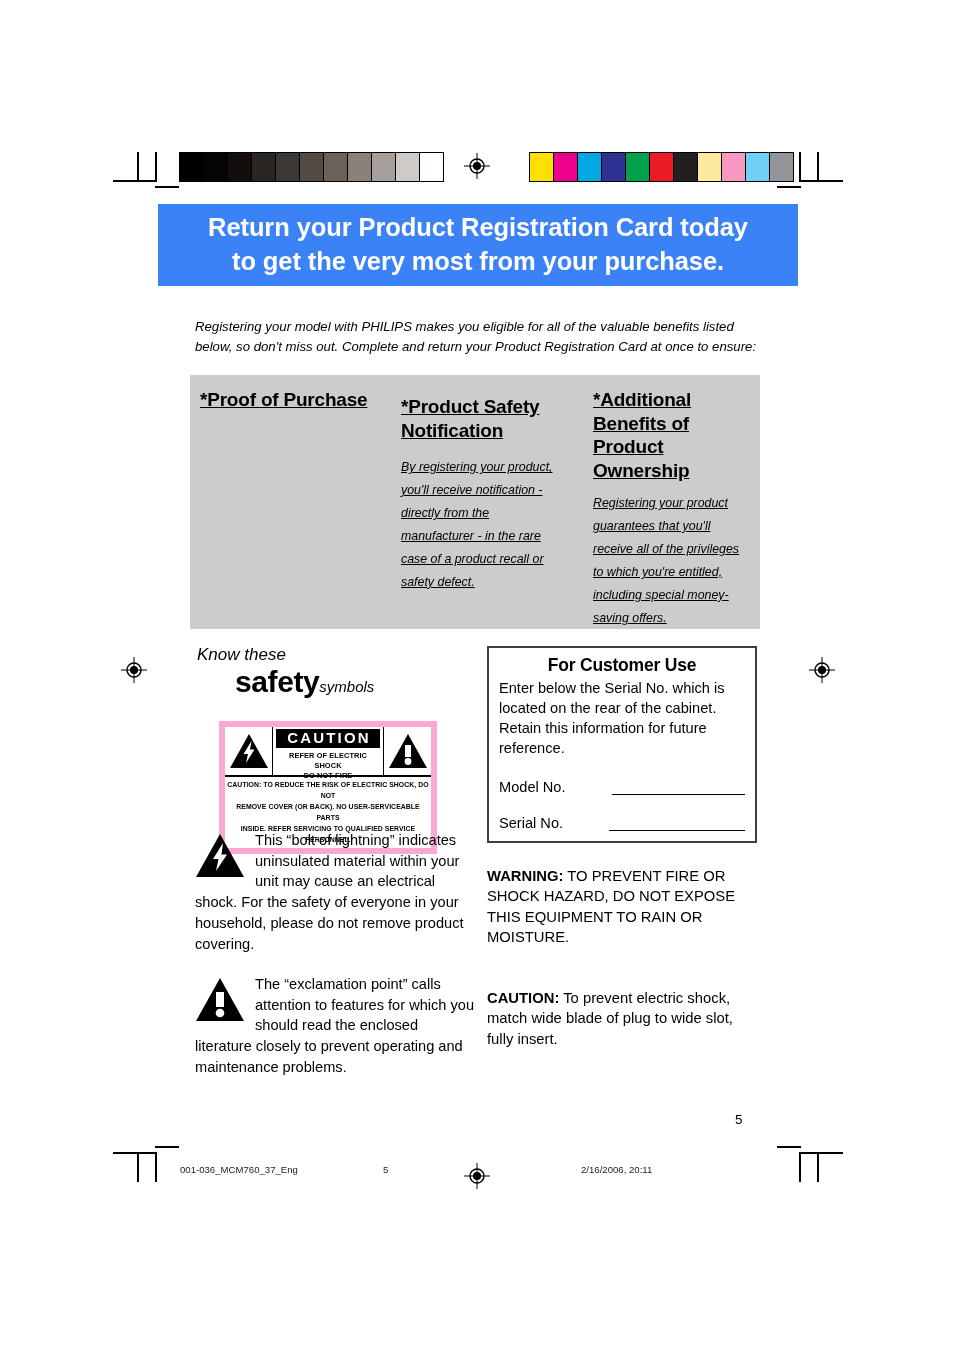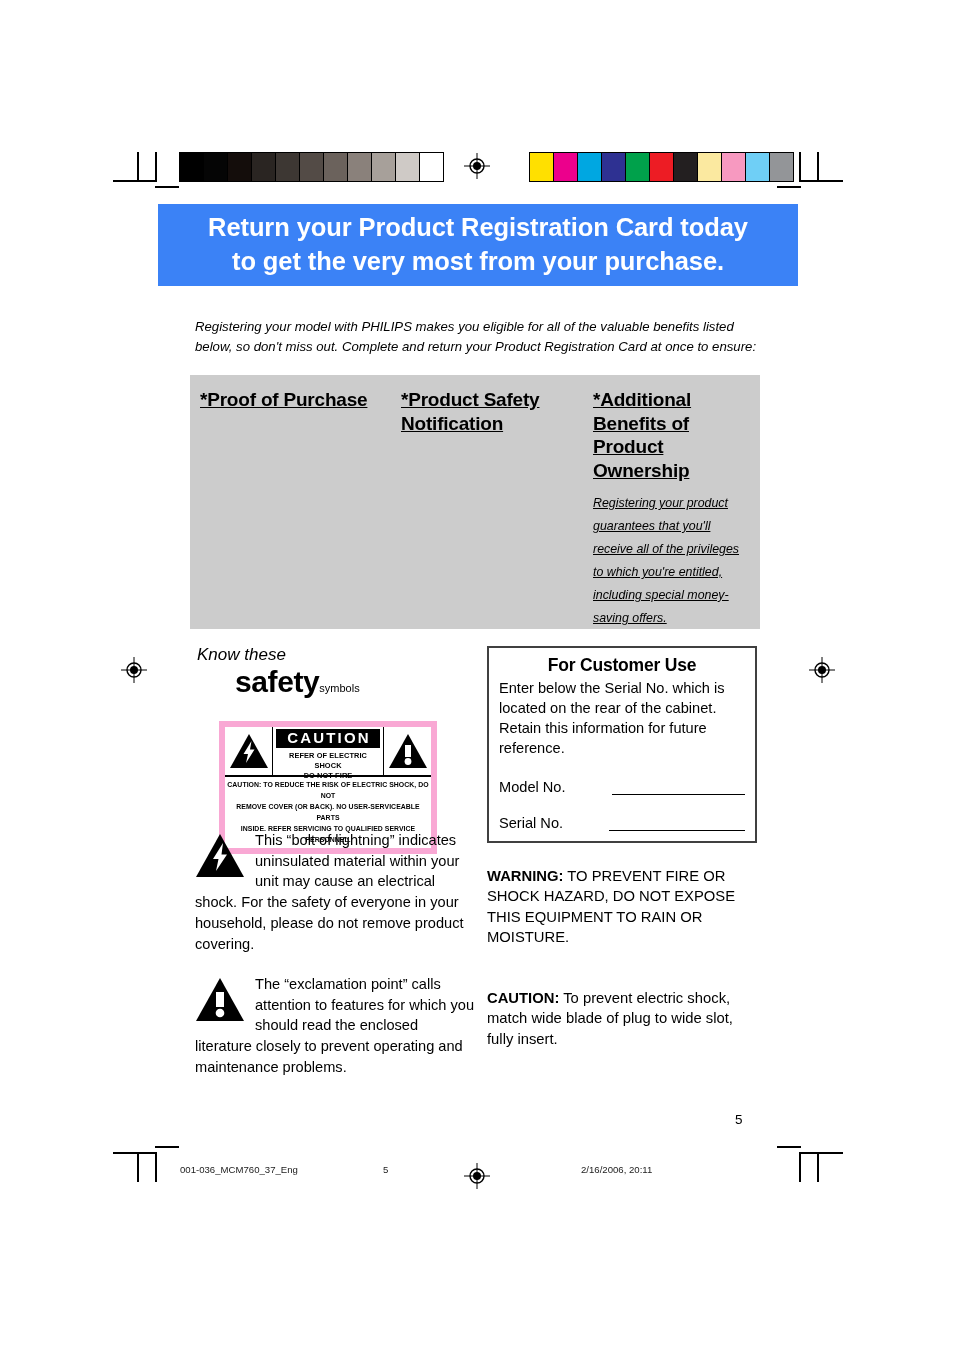--- a/index.html
+++ b/index.html
@@ -81,21 +81,21 @@
     display: flex;
     box-sizing: border-box;
     padding: 13px 0 0 0;
   }
   .benefits .col {
     box-sizing: border-box;
     padding: 0 12px 0 16px;
     text-decoration: underline;
   }
   .benefits .col.c1 { width: 195px; padding-left: 10px; }
-  .benefits .col.c2 { width: 192px; }
+  .benefits .col.c2 { width: 192px; margin-top: 7px; }
   .benefits .col.c3 { width: 183px; }
   .benefits h3 {
     margin: 0;
     font-size: 19px;
     font-weight: bold;
     line-height: 1.24;
     letter-spacing: -0.2px;
   }
   .benefits .body {
     margin-top: 14px;
@@ -122,21 +122,22 @@
     padding-left: 38px;
     line-height: 1;
     white-space: nowrap;
   }
   .know-safety {
     font-size: 30px;
     font-weight: bold;
     letter-spacing: -0.4px;
   }
   .know-symbols {
-    font-size: 11px;
+    font-size: 15px;
+    font-style: italic;
   }
 
   
   .caution-label {
     position: absolute;
     left: 219px;
     top: 721px;
     width: 218px;
     border: 6px solid #f9a8d4;
     background: #fff;
@@ -358,20 +359,21 @@
 </div>
 
 <div class="intro">Registering your model with PHILIPS makes you eligible for all of the valuable benefits listed below, so don't miss out. Complete and return your Product Registration Card at once to ensure:</div>
 
 <div class="benefits">
   <div class="col c1">
     <h3>*Proof of Purchase</h3>
   </div>
   <div class="col c2">
     <h3>*Product Safety Notification</h3>
+    <div class="body">By registering your product, you'll receive notification - directly from the manufacturer - in the rare case of a product recall or safety defect.</div>
   </div>
   <div class="col c3">
     <h3>*Additional Benefits of Product Ownership</h3>
     <div class="body">Registering your product guarantees that you'll receive all of the privileges to which you're entitled, including special money-saving offers.</div>
   </div>
 </div>
 
 <div class="know-block">
   <div class="know-line1">Know these</div>
   <div class="know-line2">

